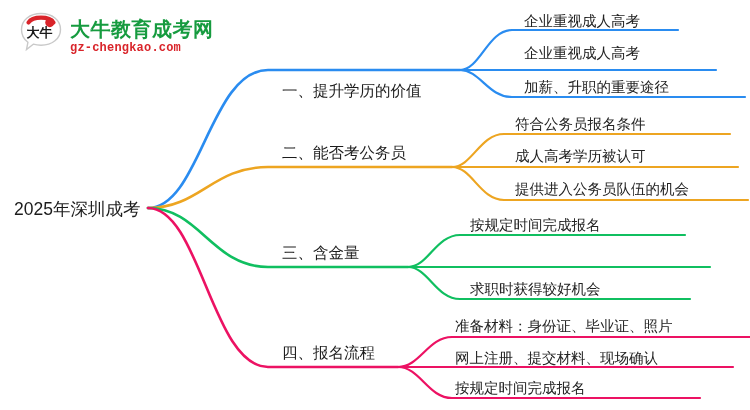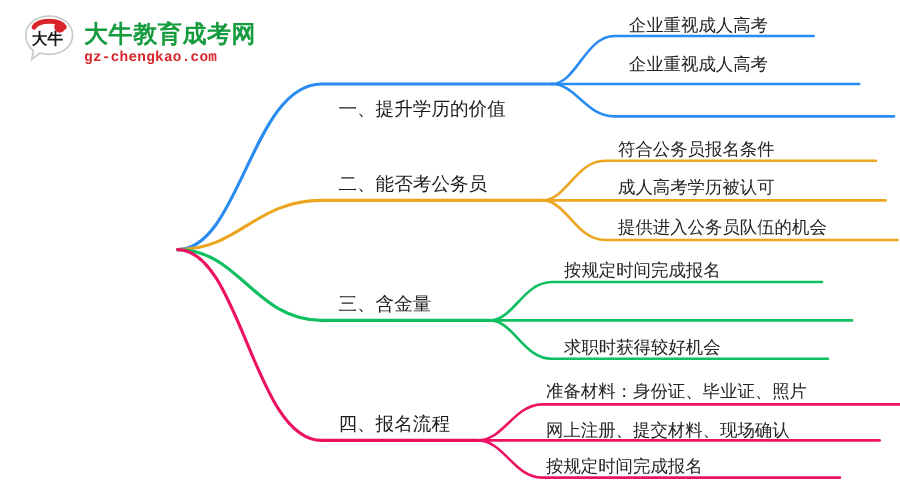--- a/index.html
+++ b/index.html
@@ -144,24 +144,26 @@
     </g>
 
     <g>
       <path d="M148 208 C200 208 212 367 268 367 L398 367" fill="none" stroke="#ec1263" stroke-width="2.6" stroke-linecap="round"></path>
       <path d="M398 367 C420 367 428 337 452 337 L750 337" fill="none" stroke="#ec1263" stroke-width="2.2" stroke-linecap="round"></path>
       <path d="M398 367 L733 367" fill="none" stroke="#ec1263" stroke-width="2.2" stroke-linecap="round"></path>
       <path d="M398 367 C420 367 428 398 452 398 L700 398" fill="none" stroke="#ec1263" stroke-width="2.2" stroke-linecap="round"></path>
     </g>
   </svg>
 
+  <div class="node-label root-label">2025年深圳成考</div>
 
   <div class="node-label branch-label" style="left:282px; top:38px;margin-top:43px;">一、提升学历的价值</div>
   <div class="node-label leaf-label" style="left:524px; top:12px;">企业重视成人高考</div>
   <div class="node-label leaf-label" style="left:524px; top:44px;">企业重视成人高考</div>
+  <div class="node-label leaf-label" style="left:524px; top:78px;">加薪、升职的重要途径</div>
 
   <div class="node-label branch-label" style="left:282px; top:143px;">二、能否考公务员</div>
   <div class="node-label leaf-label" style="left:515px; top:115px;">符合公务员报名条件</div>
   <div class="node-label leaf-label" style="left:515px; top:147px;">成人高考学历被认可</div>
   <div class="node-label leaf-label" style="left:515px; top:180px;text-align:center;">提供进入公务员队伍的机会</div>
 
   <div class="node-label branch-label" style="left:282px; top:243px;">三、含金量</div>
   <div class="node-label leaf-label" style="left:470px; top:216px;">按规定时间完成报名</div>
   <div class="node-label leaf-label" style="left:470px; top:280px;">求职时获得较好机会</div>
 

